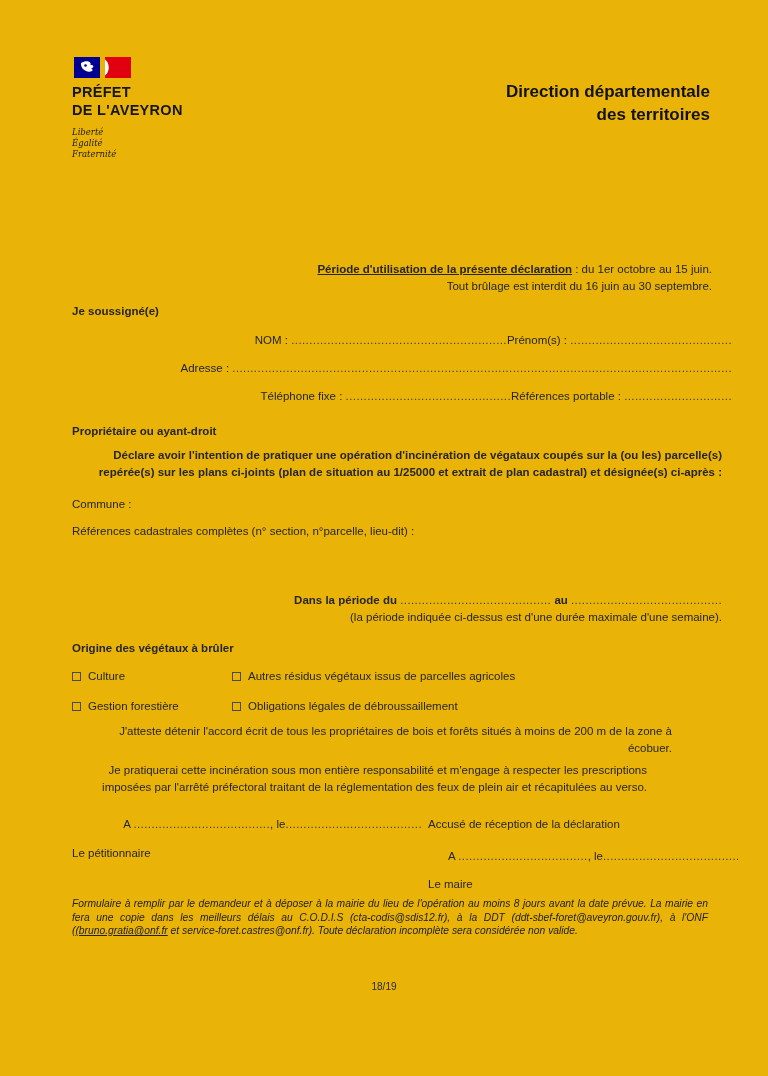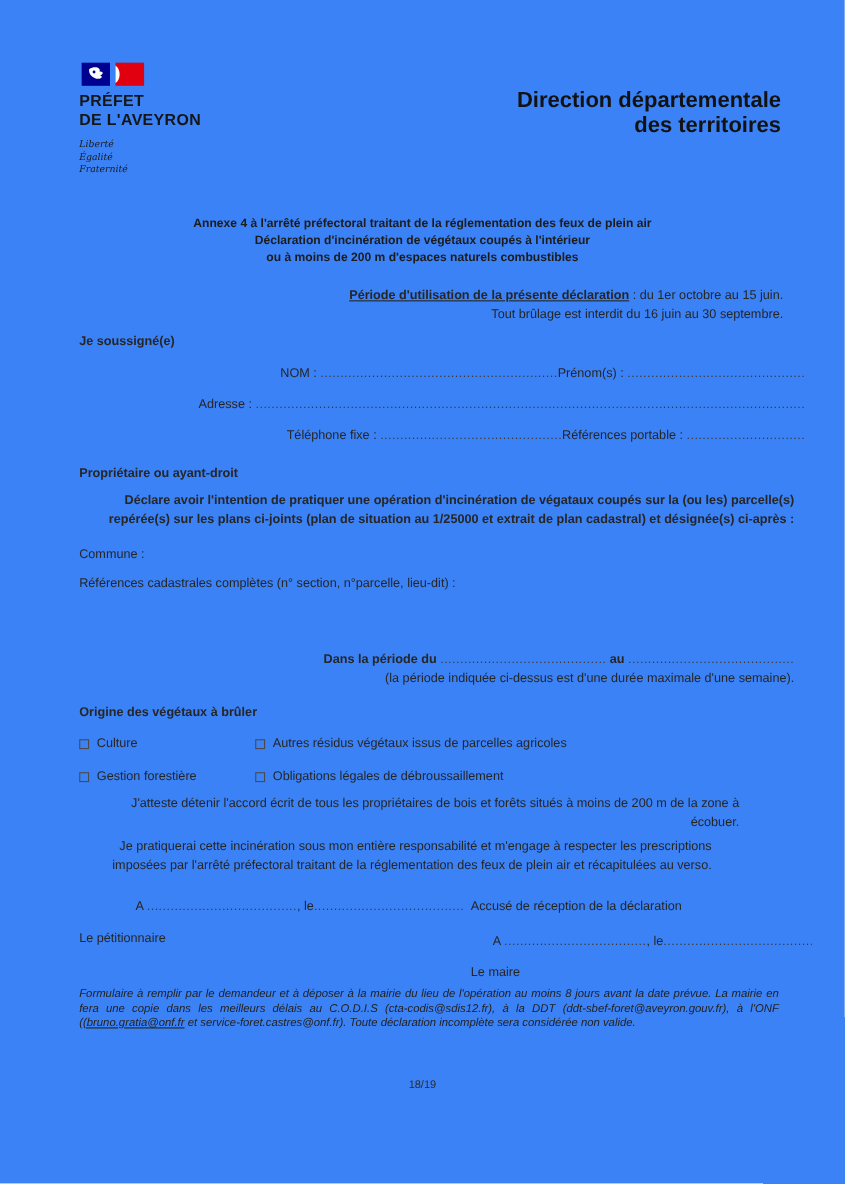--- a/index.html
+++ b/index.html
@@ -1,30 +1,30 @@
 <!DOCTYPE html>
 <html><head>
 <meta charset="utf-8">
 <style>
   html,body{margin:0;padding:0;background:#ffffff;}
   .page{
-    position:relative;width:768px;height:1076px;background:#3b82f6;
+    position:relative;width:768px;height:1076px;background:#eab308;
     font-family:"Liberation Sans",sans-serif;color:#262626;overflow:hidden;
   }
   .abs{position:absolute;}
   .bp{font-size:11.5px;line-height:17px;color:#262626;text-align:right;}
   .b{font-weight:700;}
   .nowrap{white-space:nowrap;overflow:hidden;padding-left:20px;}
 
   
   .logo{left:72px;top:56px;}
   .flag{display:block;margin-left:2px;}
   .prefet{font-weight:700;font-size:14.5px;line-height:18px;letter-spacing:.3px;color:#161616;margin-top:4px;}
   .motto{font-family:"DejaVu Serif",serif;font-style:italic;font-size:8.5px;line-height:11px;color:#1a1a1a;margin-top:8px;}
-  .direction{right:58px;top:80px;text-align:right;font-weight:700;font-size:20px;line-height:23px;color:#121212;}
+  .direction{right:58px;top:80px;text-align:right;font-weight:700;font-size:17px;line-height:23px;color:#121212;}
 
   
   .title{left:0;right:0;top:196px;text-align:center;font-weight:700;font-size:11px;line-height:15.5px;color:#1c1c1c;}
 
   .ul{text-decoration:underline;}
   .dots{letter-spacing:.4px;color:#3a3a3a;}
 
   
   .cb-row{display:flex;font-size:11.5px;line-height:14px;}
   .cb-col1{width:160px;display:flex;align-items:center;}
@@ -58,25 +58,20 @@
       <div>Égalité</div>
       <div>Fraternité</div>
     </div>
   </div>
 
   <div class="abs direction">
     <div>Direction départementale</div>
     <div>des territoires</div>
   </div>
 
-  <div class="abs title">
-    <div>Annexe 4 à l'arrêté préfectoral traitant de la réglementation des feux de plein air</div>
-    <div>Déclaration d'incinération de végétaux coupés à l'intérieur</div>
-    <div>ou à moins de 200 m d'espaces naturels combustibles</div>
-  </div>
 
   <div class="abs bp" style="left:72px;top:261px;width:640px;">
     <div>
       <span class="b ul">Période d'utilisation de la présente déclaration</span><span> : du 1er octobre au 15 juin.</span>
     </div>
     <div>Tout brûlage est interdit du 16 juin au 30 septembre.</div>
   </div>
 
   <div class="abs bp b" style="left:72px;top:303px;">Je soussigné(e)</div>
 

